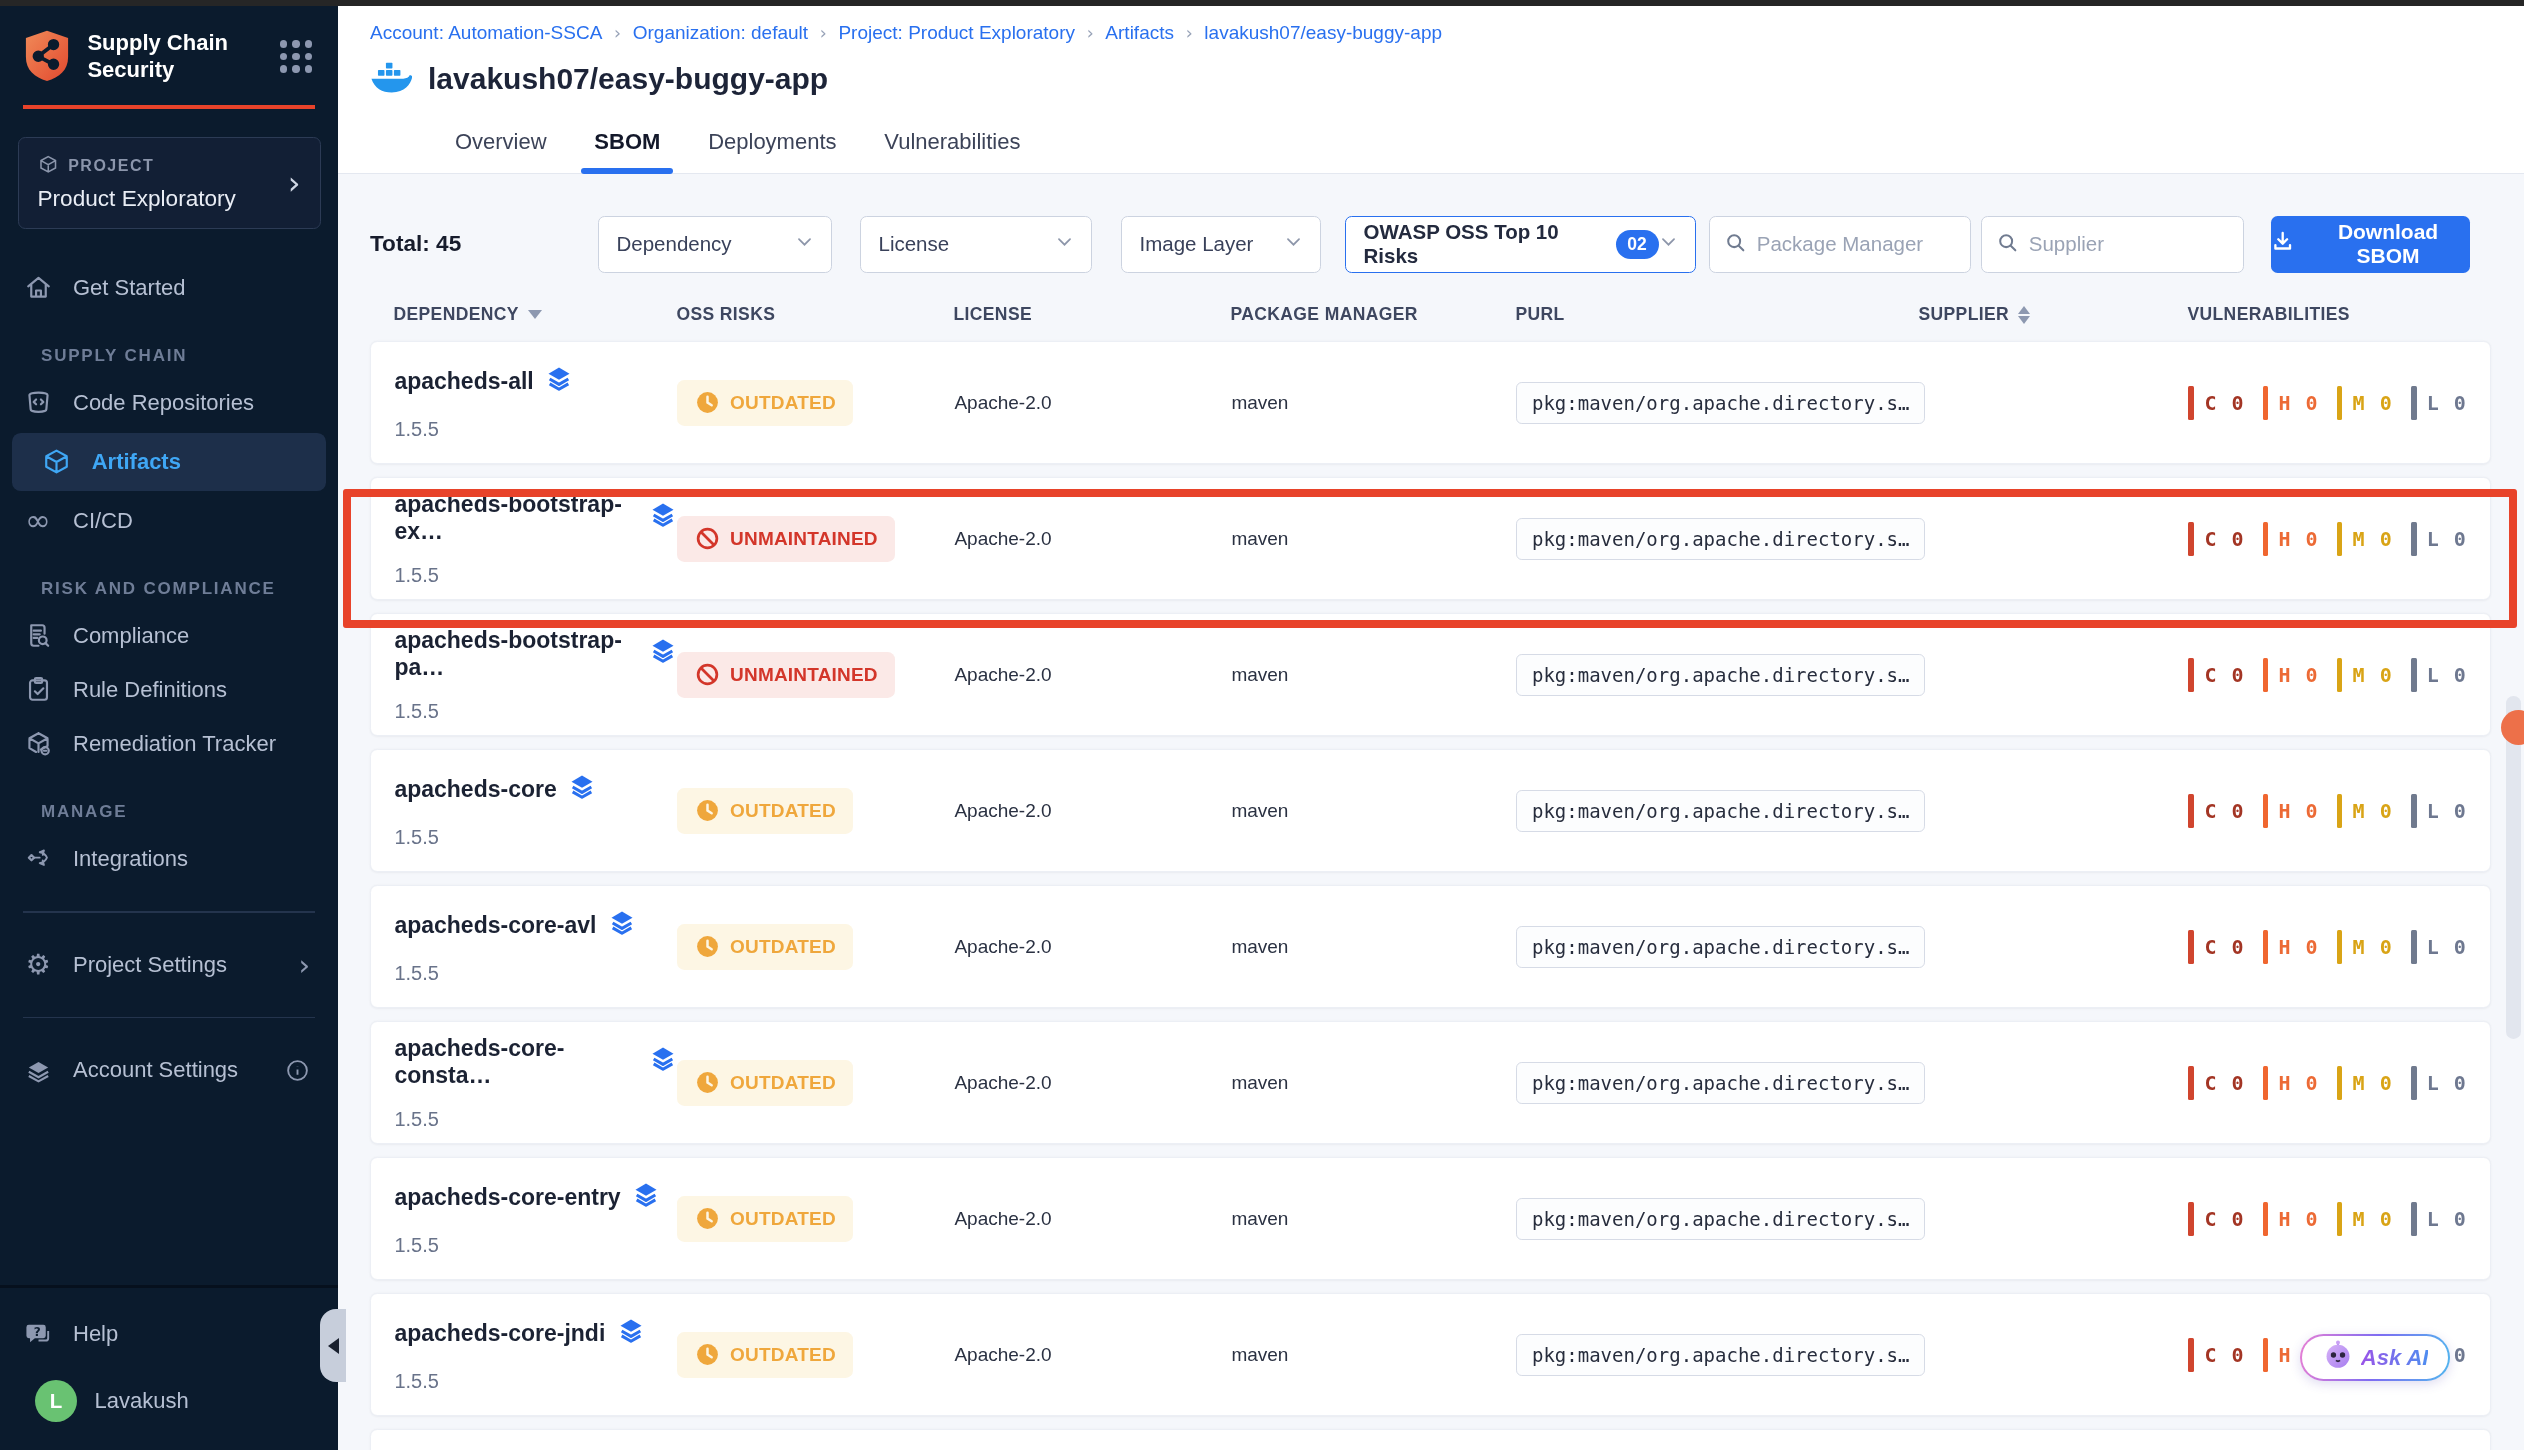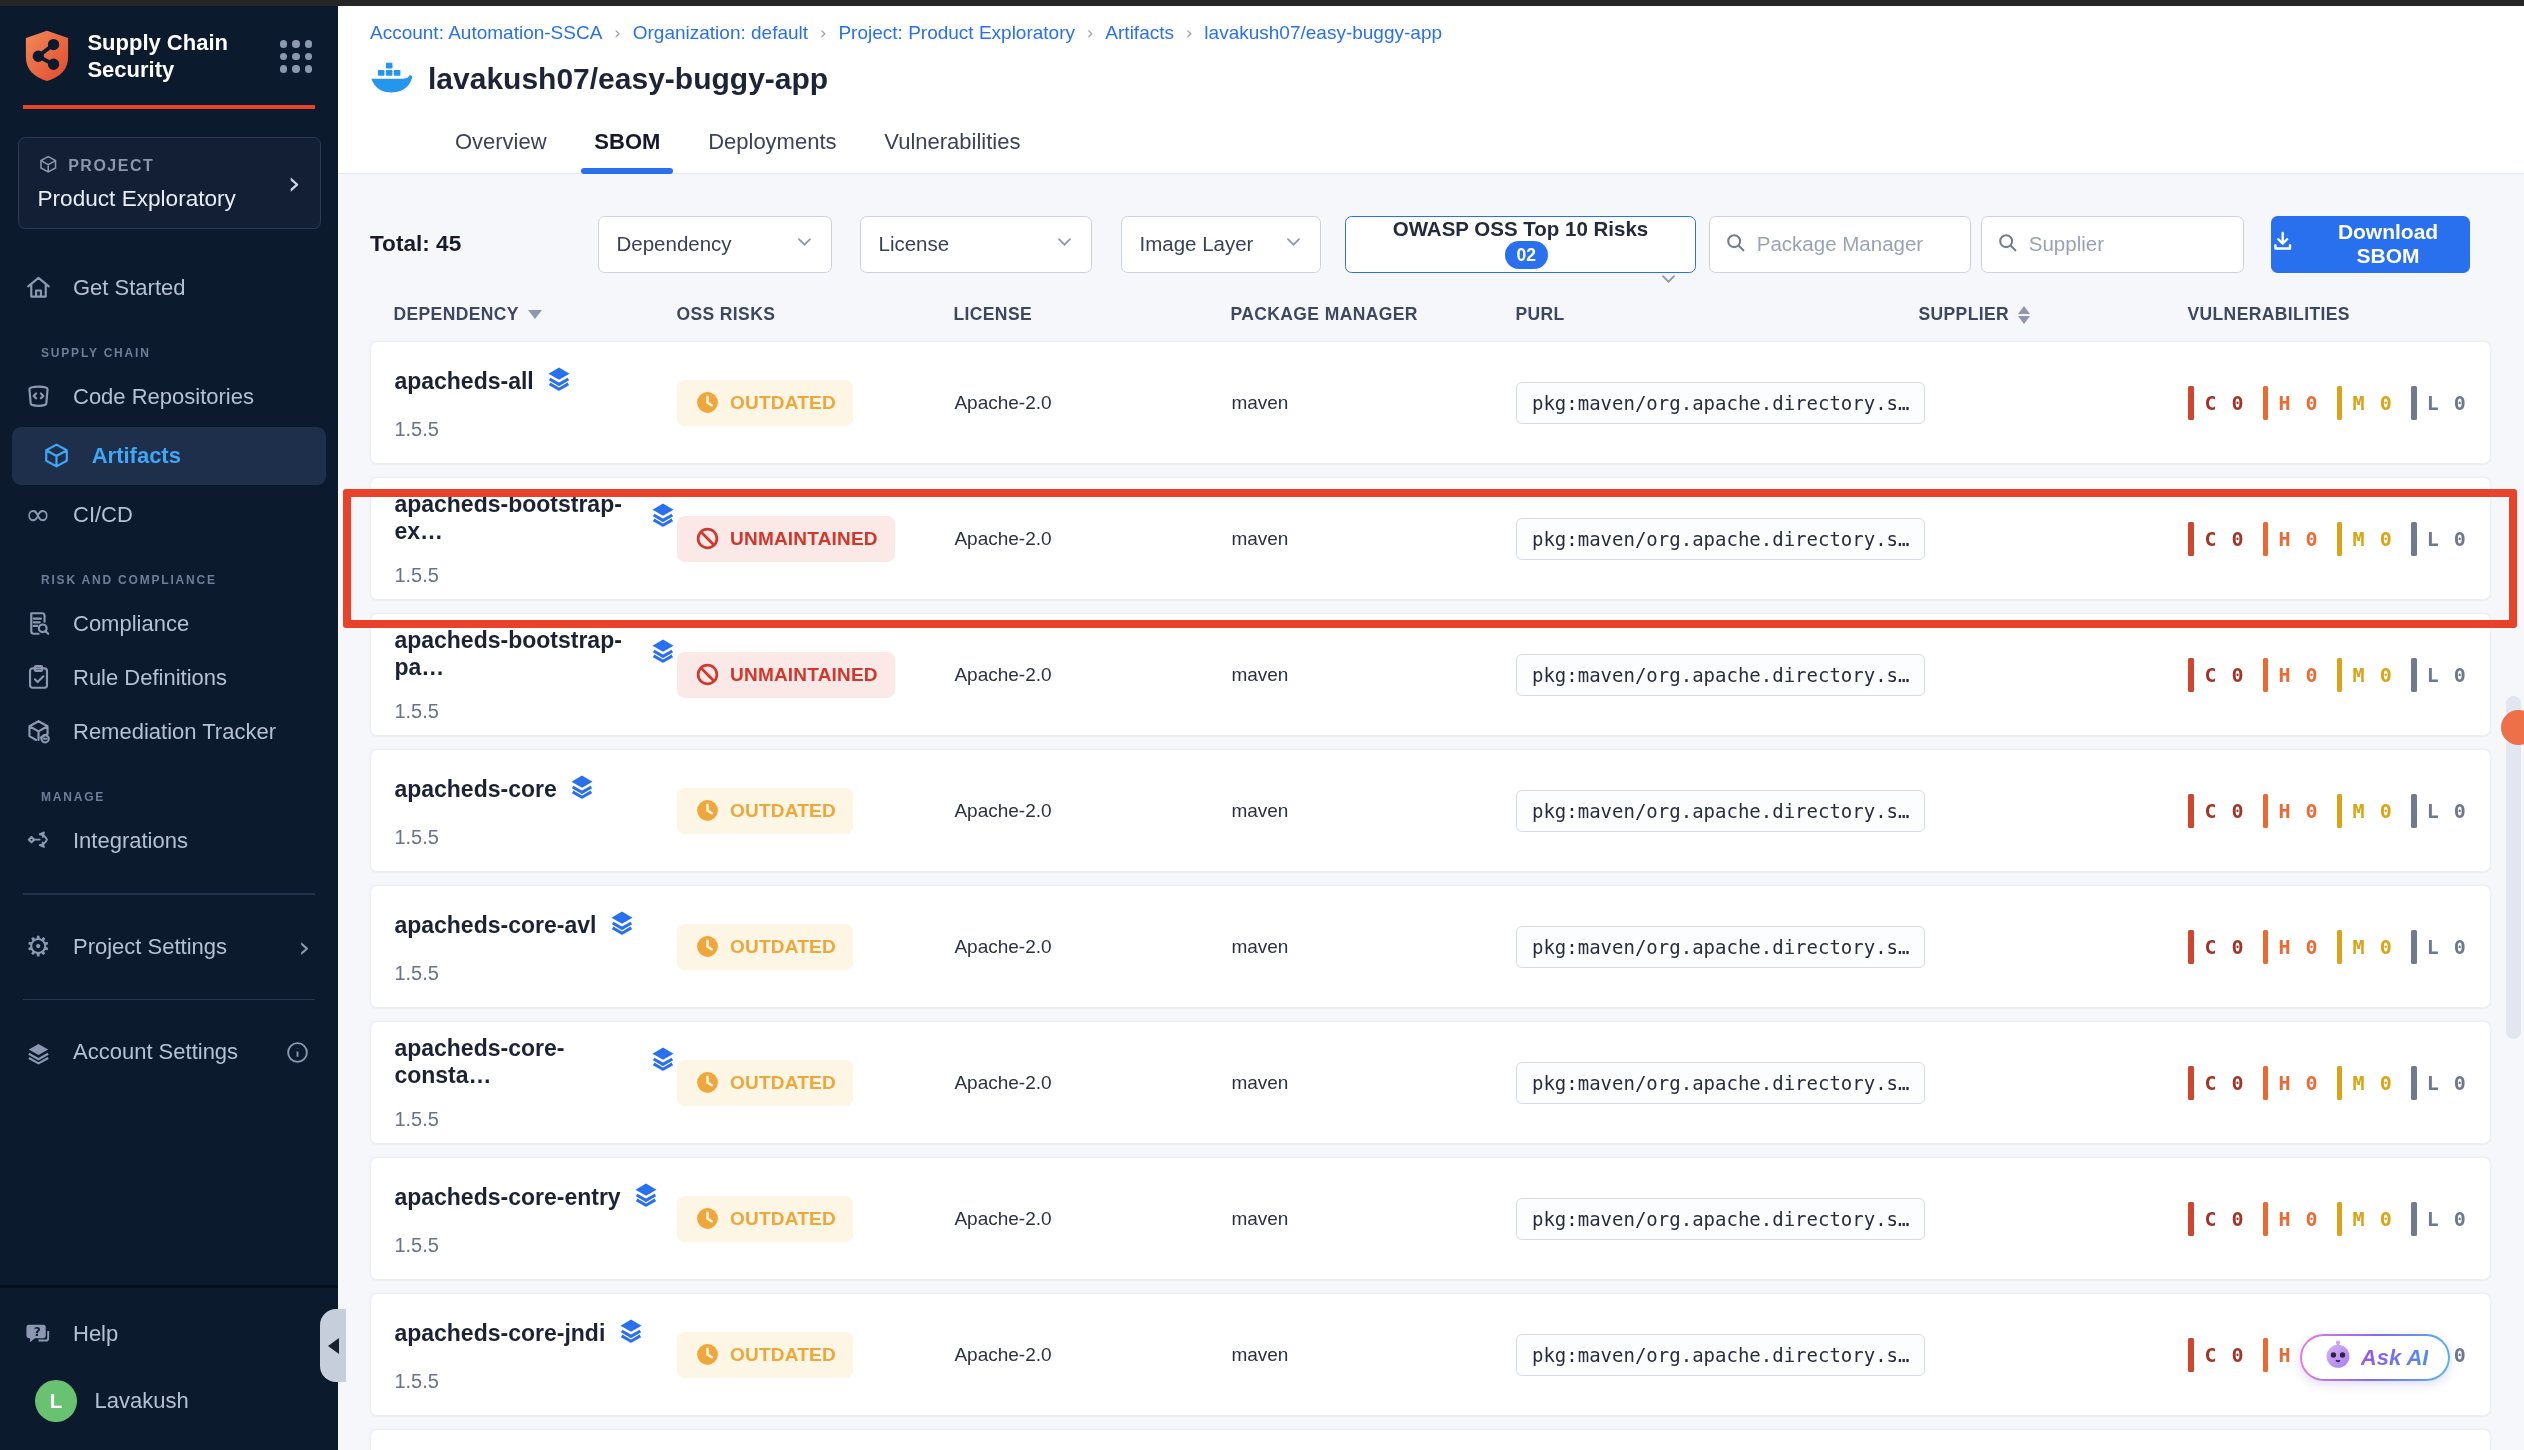--- a/index.html
+++ b/index.html
@@ -12,21 +12,21 @@
   .logo-title { color:#fff; font-size:22px; font-weight:bold; line-height:1.2; width:153px; }
   .grid-dots { margin-left:auto; display:grid; grid-template-columns:repeat(3,7.3px); grid-gap:5.1px; cursor:pointer; }
   .grid-dots i { width:7.3px; height:7.3px; border-radius:50%; background:#8d98b0; }
   .red-divider { height:4.4px; background:#e8432a; margin:20.5px 23.4px 0 23.4px; }
   .project-card { margin:28px 17.5px 0 17.5px; background:#121f35; border:1.5px solid #2c3b55; border-radius:7.3px; padding:16px 19px; display:flex; align-items:center; cursor:pointer; }
   .project-meta { display:flex; flex-direction:column; gap:7.3px; }
   .project-label-row { display:flex; align-items:center; gap:10.2px; color:#8b95ab; font-size:16px; font-weight:bold; letter-spacing:1.5px; }
   .project-name { color:#e9edf5; font-size:22.6px; }
   .project-card .chev { margin-left:auto; color:#cfd6e4; font-size:32px; line-height:1; }
   nav { margin-top:32px; }
-  .section-label { font-size:12px; font-weight:bold; letter-spacing:1.8px; color:#6f7d97; margin:31px 0 10.2px 41px; }
+  .section-label { font-size:17px; font-weight:bold; letter-spacing:1.8px; color:#6f7d97; margin:31px 0 10.2px 41px; }
   .side-item { display:flex; align-items:center; gap:19px; height:54px; padding-left:22px; font-size:22px; color:#b6c0d3; cursor:pointer; }
   .side-item .ic { width:32px; display:flex; justify-content:center; color:#8d98b0; }
   .side-item.active { background:#1d2f4a; border-radius:8.8px; margin:2.9px 11.7px; padding-left:29px; height:58px; color:#3fa7f5; font-weight:bold; }
   .side-item.active .ic { color:#3fa7f5; }
   .side-item .right-adorn { margin-left:auto; margin-right:28px; color:#8d98b0; font-size:22px; display:flex; align-items:center; }
   .side-divider { height:1.5px; background:#24344d; margin:25px 23.4px; }
   .glyph { font-family:"DejaVu Sans",sans-serif; }
   .footer-zone { margin-top:auto; }
   .dark-sep { height:2.9px; background:#06101d; }
   .user-row { display:flex; align-items:center; gap:17.5px; padding:19px 0 29px 35px; cursor:pointer; }
@@ -47,21 +47,21 @@
   .tab { position:relative; font-size:22px; color:#3c4358; padding:10.2px 2.9px 17.5px 2.9px; cursor:pointer; }
   .tab.active { color:#13182a; font-weight:bold; }
   .tab.active::after { content:""; position:absolute; left:-10.2px; right:-10.2px; bottom:-1.5px; height:6.6px; background:#2970ef; border-radius:3.7px; }
 
   
   .toolbar { position:relative; margin:42px 34px 0 32px; height:58px; }
   .toolbar > * { position:absolute; top:0; }
   .total { font-size:22.6px; font-weight:bold; color:#171c2c; left:0; top:14.6px; }
   .fselect { height:57px; background:#fff; border:1.5px solid #ccd3e0; border-radius:6.6px; display:flex; align-items:center; padding:0 17.5px; font-size:20.5px; color:#39415a; cursor:pointer; }
   .fselect .chev { margin-left:auto; color:#8d96aa; }
-  .fselect.owasp { border-color:#2970ef; color:#232a3e; font-weight:bold;flex-direction:column; }
+  .fselect.owasp { border-color:#2970ef; color:#232a3e; font-weight:bold; }
   .badge-count { background:#2970ef; color:#fff; font-size:17.5px; font-weight:bold; border-radius:730px; padding:3.7px 11.7px; margin-left:11.7px; }
   .fsearch { height:57px; background:#fff; border:1.5px solid #ccd3e0; border-radius:6.6px; display:flex; align-items:center; padding:0 14.6px; gap:10.2px; }
   .fsearch input { border:none; outline:none; font-size:20.5px; color:#39415a; width:100%; font-family:"Liberation Sans",sans-serif; background:transparent; }
   .fsearch input::placeholder { color:#9aa3b5; }
   .dl-btn { height:57px; background:#2970ef; border:none; border-radius:6.6px; color:#fff; font-size:21px; font-weight:bold; display:flex; align-items:center; justify-content:center; gap:11.7px; cursor:pointer; font-family:"Liberation Sans",sans-serif; }
 
   
   .table-wrap { margin:19px 34px 0 32px; }
   .thead, .trow { display:grid; grid-template-columns:283px 277px 277px 285px 403px 269px auto; align-items:center; padding-left:23.4px; }
   .thead { height:44px; font-size:17.5px; font-weight:bold; letter-spacing:0.4px; color:#3e4760; }

